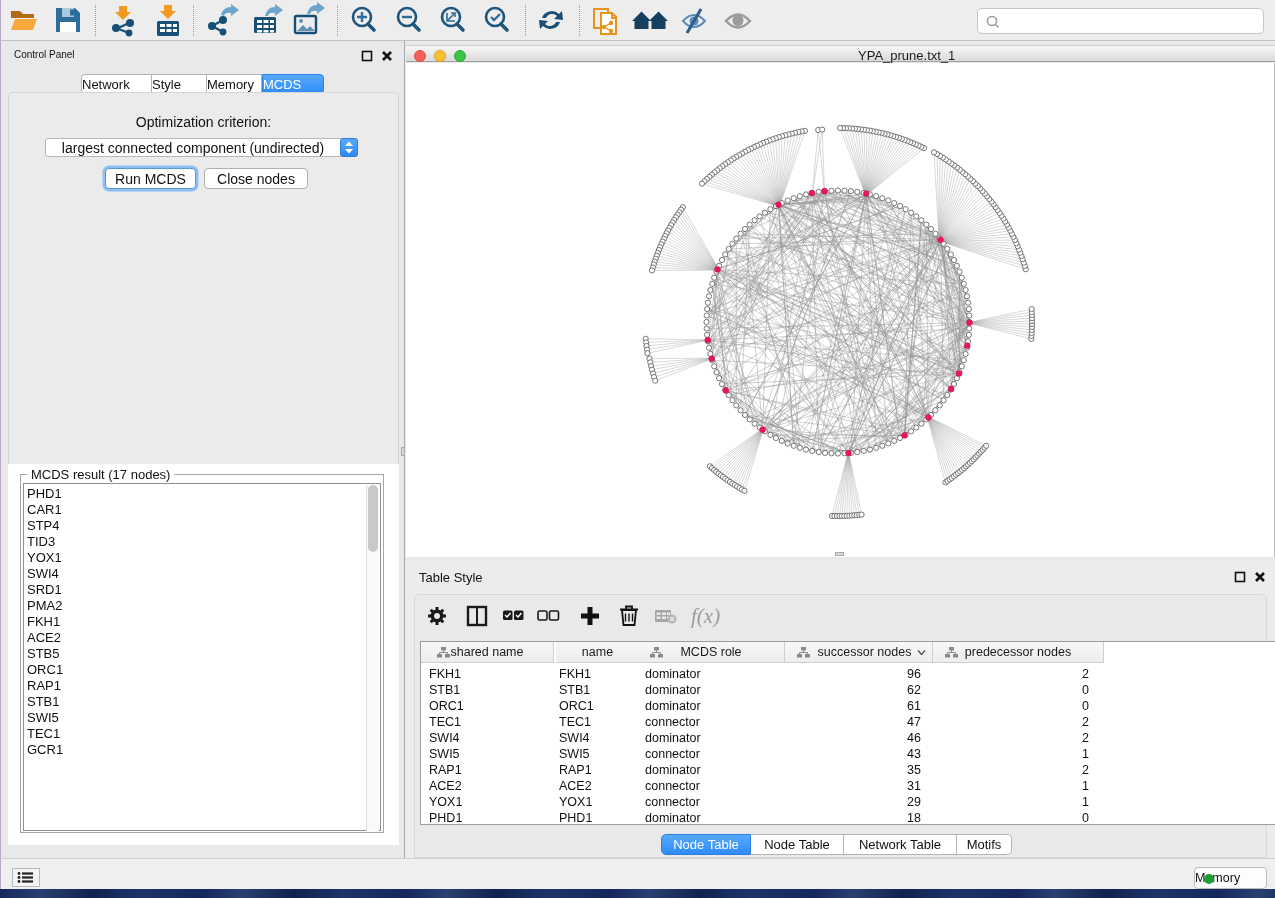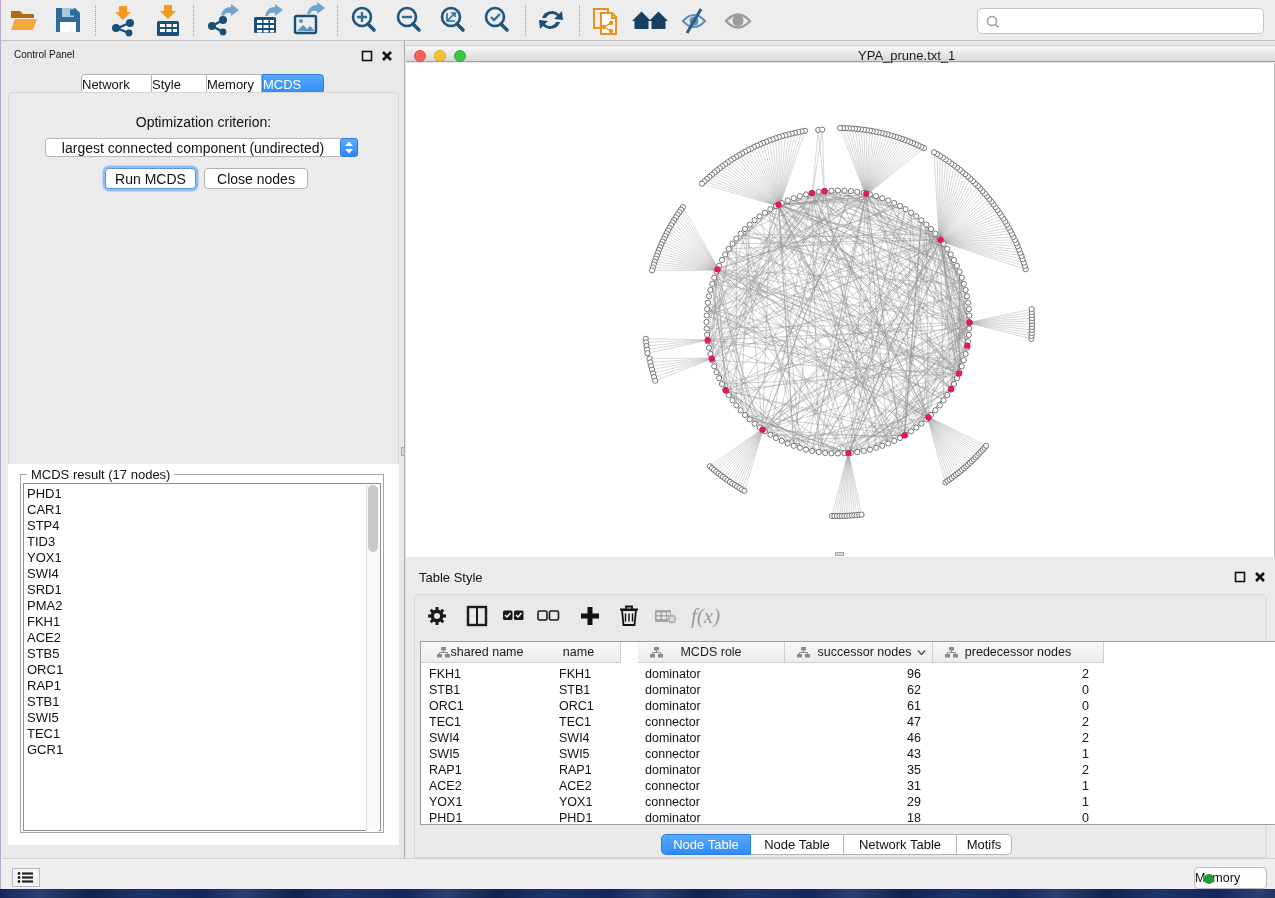--- a/index.html
+++ b/index.html
@@ -668,21 +668,21 @@
   </svg>
   <div id="tablewrap">
    <div class="thead" style="left:0;width:133px"><svg style="position:absolute;left:16px;top:5px" width="13" height="11">
             <g fill="#8a8a8a">
               <rect x="4" y="0" width="5" height="3.5"></rect>
               <rect x="0" y="7" width="5" height="3.5"></rect>
               <rect x="8" y="7" width="5" height="3.5"></rect>
               <path d="M6.5,3.5 v2 M2.5,7 v-1.5 h8 v1.5" stroke="#8a8a8a" fill="none"></path>
             </g>
           </svg>shared name</div>
-   <div class="thead" style="left:116px;width:84px">name</div>
+   <div class="thead" style="left:135px;width:84px">name</div>
    <div class="thead" style="left:217px;width:147px"><svg style="position:absolute;left:12px;top:5px" width="13" height="11">
             <g fill="#8a8a8a">
               <rect x="4" y="0" width="5" height="3.5"></rect>
               <rect x="0" y="7" width="5" height="3.5"></rect>
               <rect x="8" y="7" width="5" height="3.5"></rect>
               <path d="M6.5,3.5 v2 M2.5,7 v-1.5 h8 v1.5" stroke="#8a8a8a" fill="none"></path>
             </g>
           </svg>MCDS role</div>
    <div class="thead" style="left:364px;width:148px"><svg style="position:absolute;left:12px;top:5px" width="13" height="11">
             <g fill="#8a8a8a">

